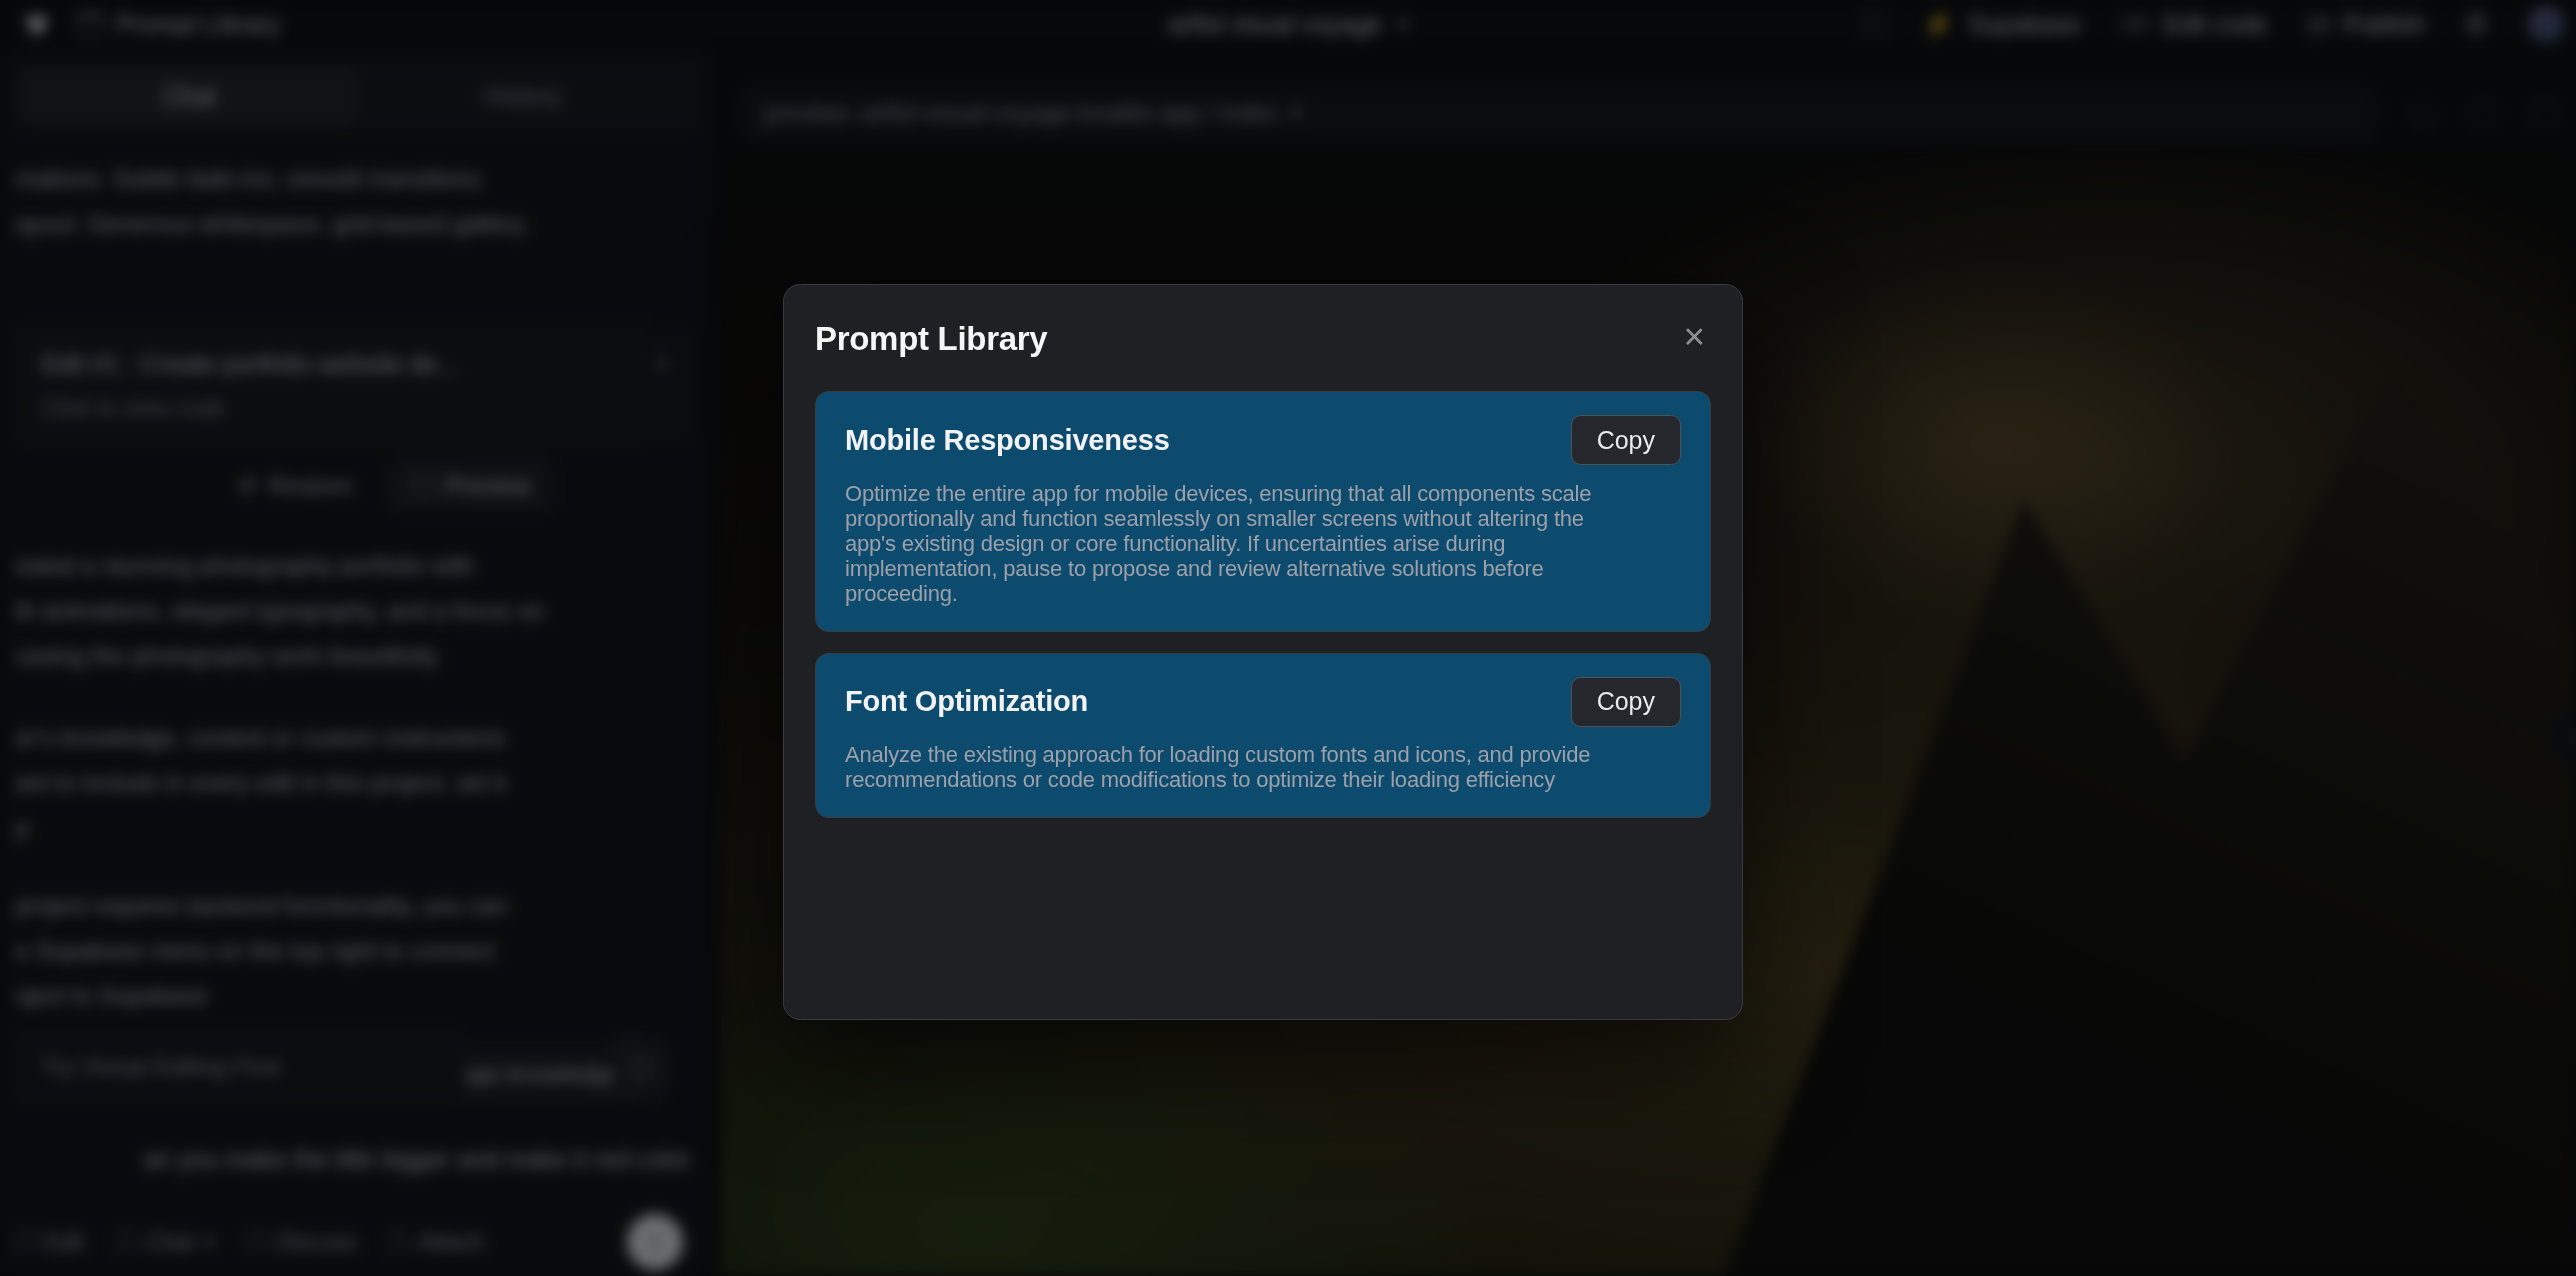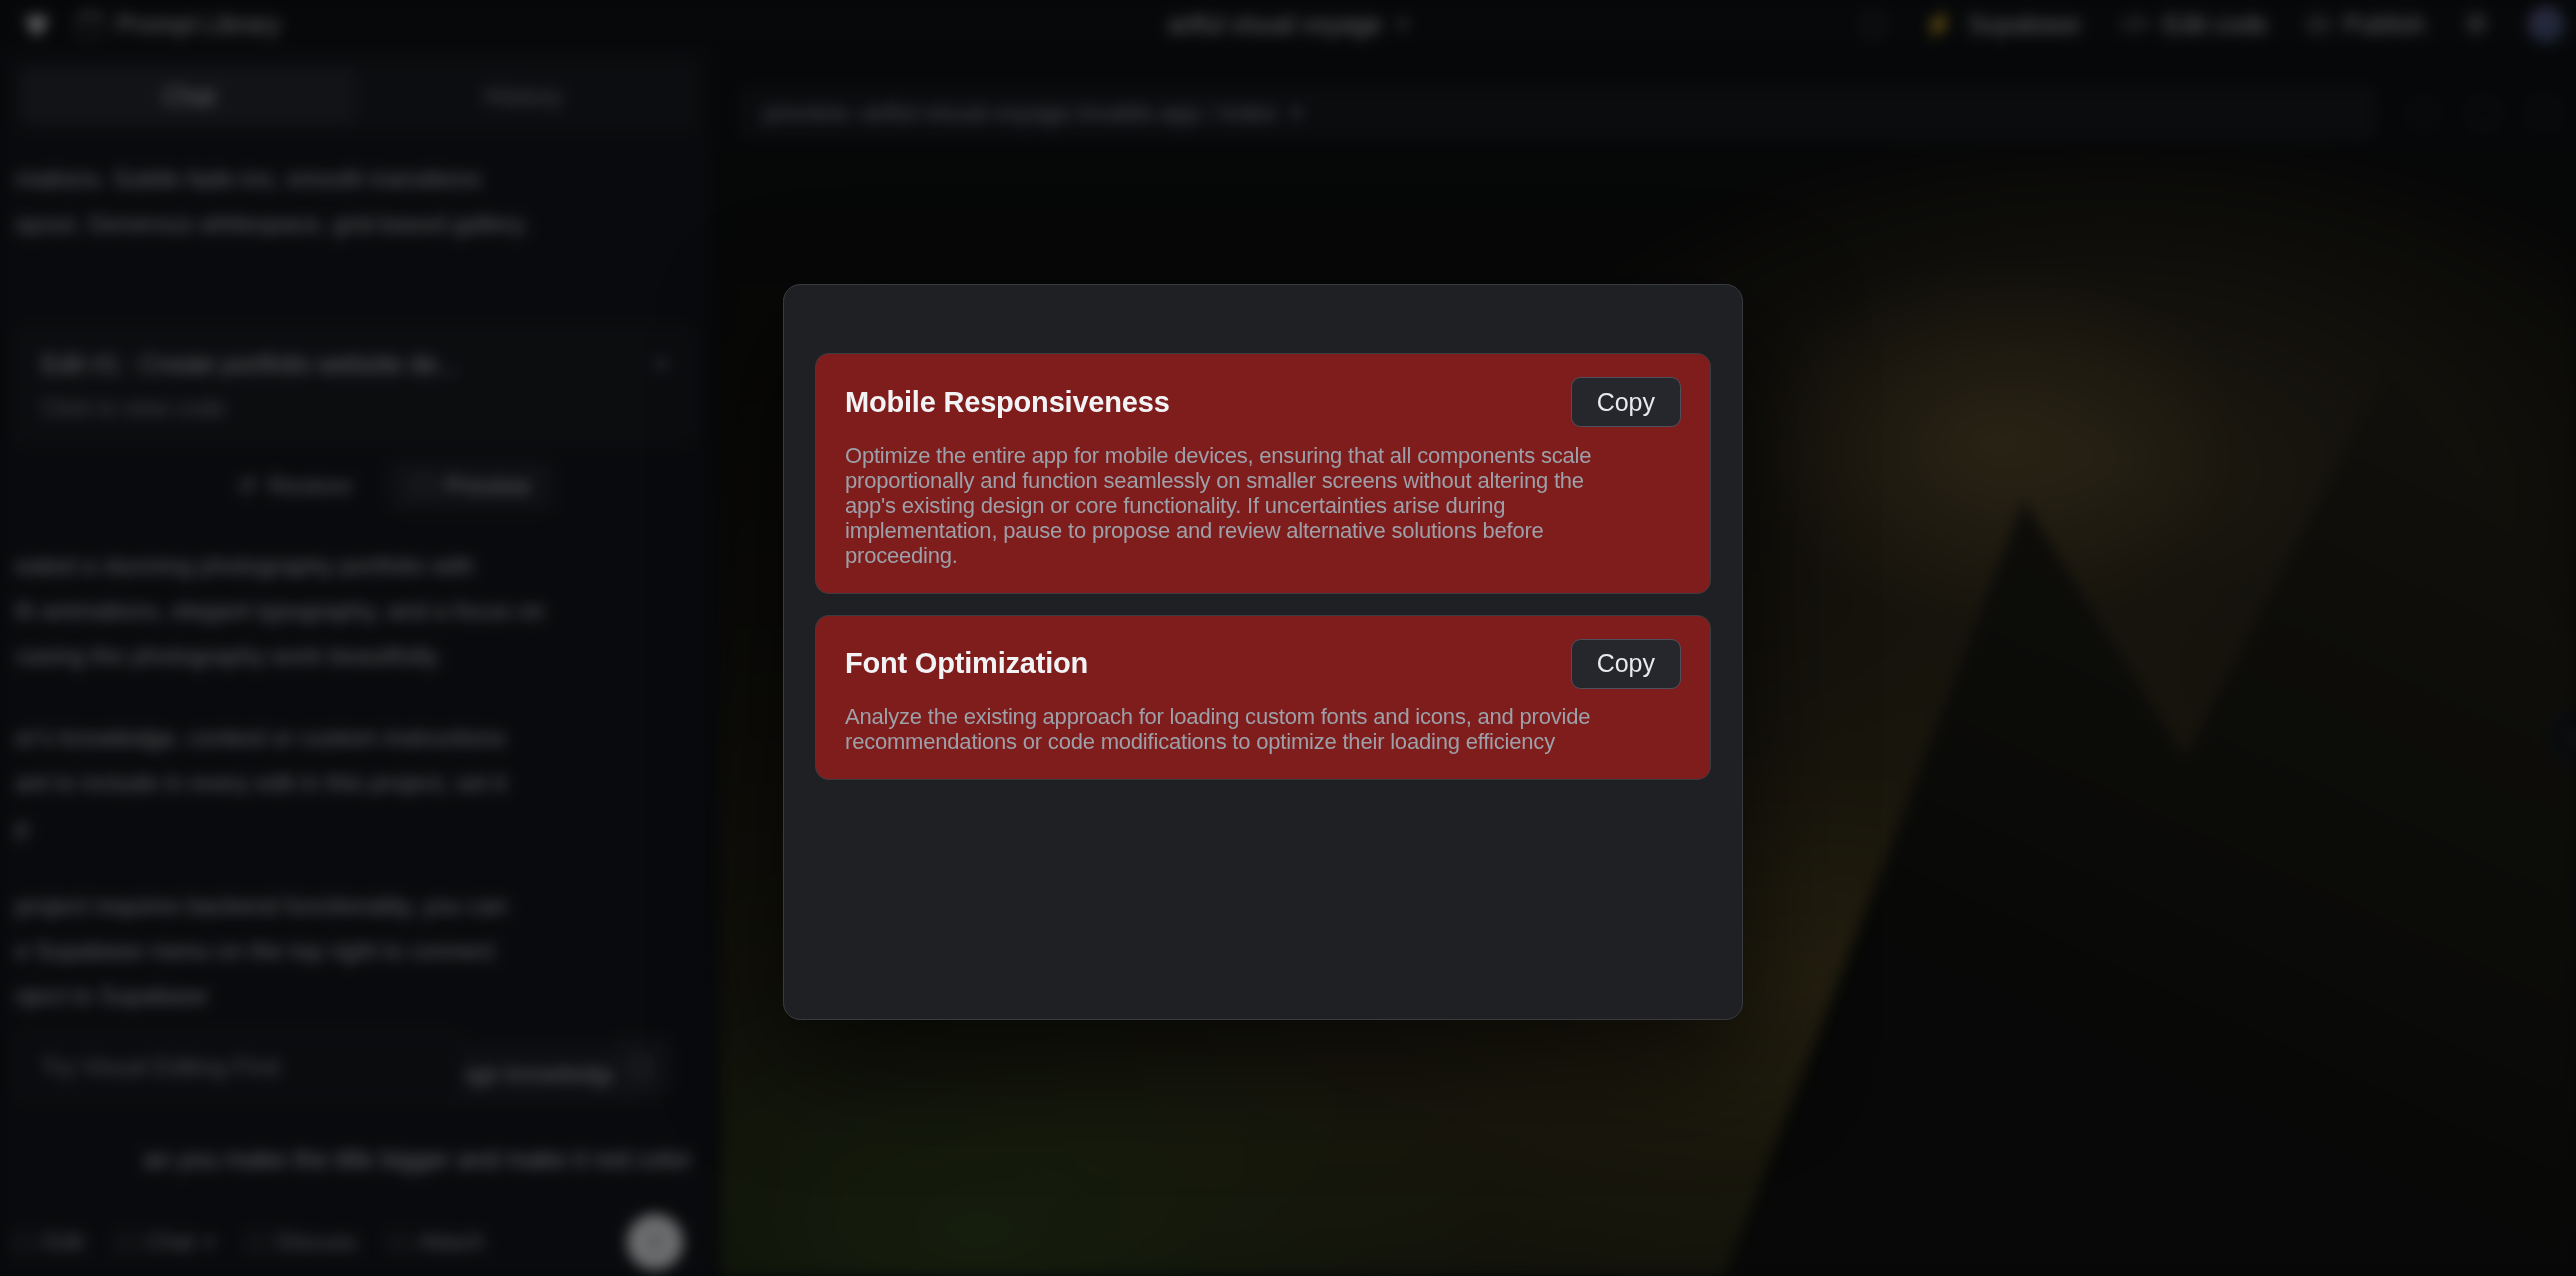--- a/index.html
+++ b/index.html
@@ -76,21 +76,21 @@
   .modal{position:absolute;left:783px;top:284px;width:960px;height:736px;box-sizing:border-box;
     background:#1f2023;border:1px solid #3a3b41;border-radius:17.3px;
     box-shadow:0 39px 116px rgba(0,0,0,0.65);padding:35px 31px 23px;}
   .modal-head{display:flex;align-items:flex-start;justify-content:space-between;}
   .modal-title{color:#f5f6f8;font-size:33px;font-weight:700;letter-spacing:-0.3px;}
   .modal-close{color:#8b8e95;font-size:37px;line-height:29px;padding:1.9px 5.8px;cursor:default;}
   .search{margin-top:29px;width:100%;height:73px;box-sizing:border-box;background:#25262b;border:1.9px solid #4c4e57;
     border-radius:11.6px;color:#e6e7ea;font-size:27px;padding:0 27px;outline:none;font-family:"Liberation Sans",sans-serif;}
   .search::placeholder{color:#9599a0;}
   .prompt-list{margin-top:33px;display:flex;flex-direction:column;gap:21px;height:507px;overflow:hidden;}
-  .prompt-card{border:1.9px solid #3a3c43;background:#7f1d1d;border-radius:13.5px;padding:23px 29px 25px;box-sizing:border-box;}
+  .prompt-card{border:1.9px solid #3a3c43;background:#0c4a6e;border-radius:13.5px;padding:23px 29px 25px;box-sizing:border-box;}
   .pc-head{display:flex;align-items:center;justify-content:space-between;}
   .pc-title{color:#f2f3f5;font-size:29px;font-weight:700;letter-spacing:-0.2px;}
   .copy-btn{border:1.9px solid #4f515a;background:#26272c;color:#e9eaec;font-size:25px;border-radius:9.6px;padding:11.6px 25px;line-height:1;}
   .pc-desc{margin-top:15.4px;color:#9da0a8;font-size:22px;letter-spacing:-0.2px;line-height:25px;white-space:pre-line;}
 </style>
 </head>
 <body>
 
 <div class="stage">
 
@@ -222,20 +222,24 @@
       <div class="mountain"></div>
       <div class="handle">
         <span>‹</span>
       </div>
     </div>
   </div>
 
   <div class="dim"></div>
 
   <div class="modal">
+    <div class="modal-head">
+      <div class="modal-title">Prompt Library</div>
+      <div class="modal-close">×</div>
+    </div>
 
 
     <div class="prompt-list">
 
       <div class="prompt-card">
         <div class="pc-head">
           <div class="pc-title">Mobile Responsiveness</div>
           <button class="copy-btn">Copy</button>
         </div>
         <div class="pc-desc">Optimize the entire app for mobile devices, ensuring that all components scale

